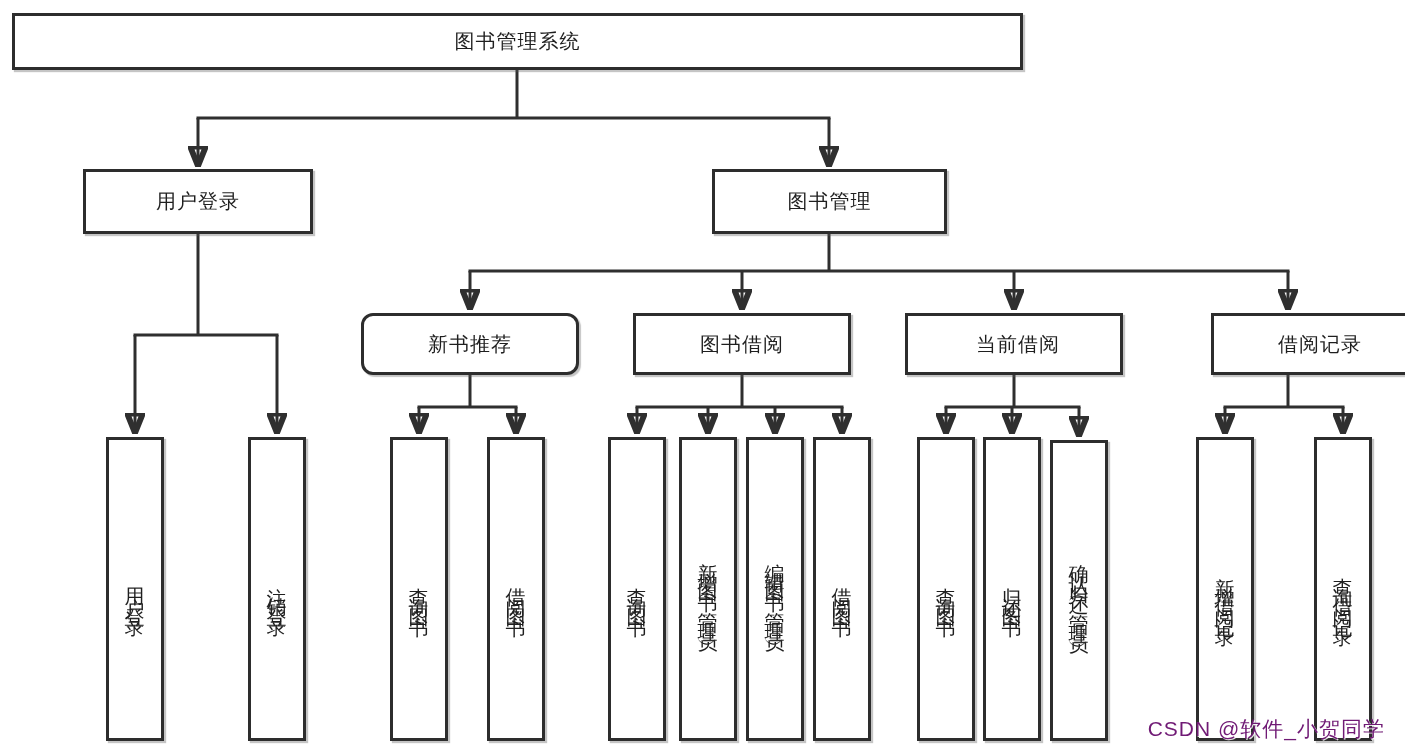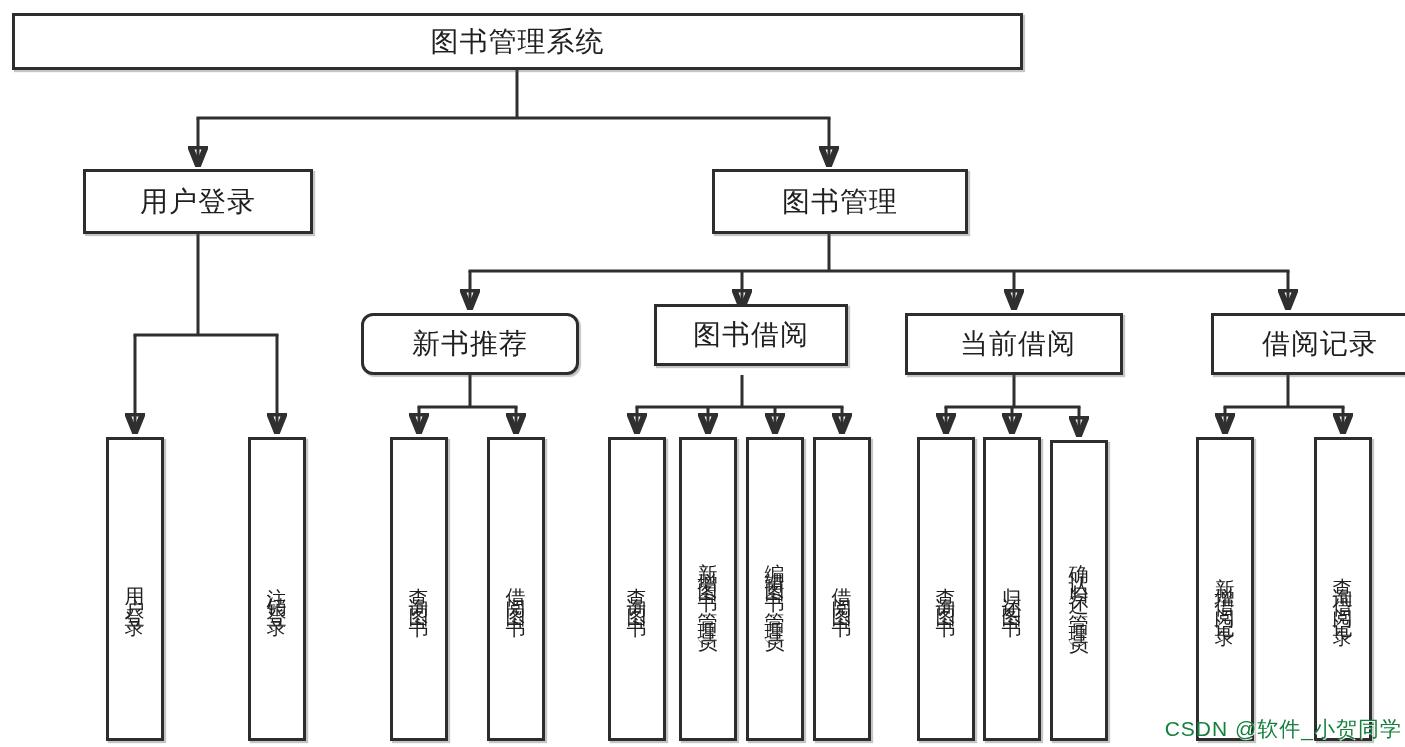--- a/index.html
+++ b/index.html
@@ -27,39 +27,39 @@
   .node {
     position: absolute;
     box-sizing: border-box;
     background: #ffffff;
     border: 3px solid #2d2d2d;
     box-shadow: 2px 2px 1px rgba(90,90,90,0.35);
     display: flex;
     align-items: center;
     justify-content: center;
     color: #1f1f1f;
-    font-size: 28px;
+    font-size: 20px;
     letter-spacing: 1px;
     text-align: center;
   }
   .node.vertical {
     writing-mode: vertical-rl;
     text-orientation: mixed;
     letter-spacing: 10px;
     font-size: 20px;
     line-height: 1;
     padding-top: 6px;
   }
   .watermark {
     position: absolute;
-    right: 3px;
+    right: 20px;
     bottom: 4px;
     font-size: 21px;
     letter-spacing: 1px;
-    color: #15803d;
+    color: #701a75;
     text-shadow: 1px 1px 0 rgba(255,255,255,0.85);
     white-space: nowrap;
   }
 </style>
 </head>
 <body>
 
 <div class="canvas">
 
   <svg class="connectors" viewBox="0 0 1405 747" aria-hidden="true">
@@ -106,24 +106,24 @@
 
     <path d="M1288 375 V407"></path>
     <path d="M1223.5 407 H1344.5"></path>
     <path d="M1225 407 V433" marker-end="url(#arrow)"></path>
     <path d="M1343 407 V433" marker-end="url(#arrow)"></path>
   </svg>
 
   <div class="node" style="left:12px; top:13px; width:1011px; height:57px;">图书管理系统</div>
 
   <div class="node" style="left:83px; top:169px; width:230px; height:65px;">用户登录</div>
-  <div class="node" style="left:712px; top:169px; width:256px; height:65px;">图书管理</div>
+  <div class="node" style="left:712px; top:169px; width:235px; height:65px;">图书管理</div>
 
   <div class="node" style="left:361px; top:313px; width:218px; height:62px;border-radius:12px;">新书推荐</div>
-  <div class="node" style="left:633px; top:304px; width:194px; height:62px;margin-left:21px;">图书借阅</div>
+  <div class="node" style="left:633px; top:313px; width:218px; height:62px;">图书借阅</div>
   <div class="node" style="left:905px; top:313px; width:218px; height:62px;padding-left:8px;">当前借阅</div>
   <div class="node" style="left:1179px; top:313px; width:218px; height:62px;margin-left:32px;">借阅记录</div>
 
   <div class="node vertical" style="left:106px; top:437px; width:58px; height:304px;">用户登录</div>
   <div class="node vertical" style="left:248px; top:437px; width:58px; height:304px;">注销登录</div>
 
   <div class="node vertical" style="left:390px; top:437px; width:58px; height:304px;">查询图书</div>
   <div class="node vertical" style="left:487px; top:437px; width:58px; height:304px;">借阅图书</div>
 
   <div class="node vertical" style="left:608px; top:437px; width:58px; height:304px;">查询图书</div>

